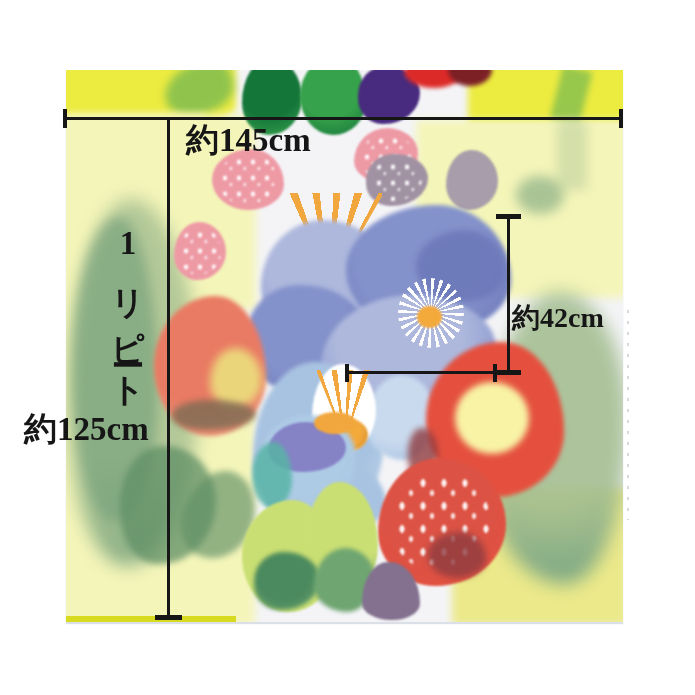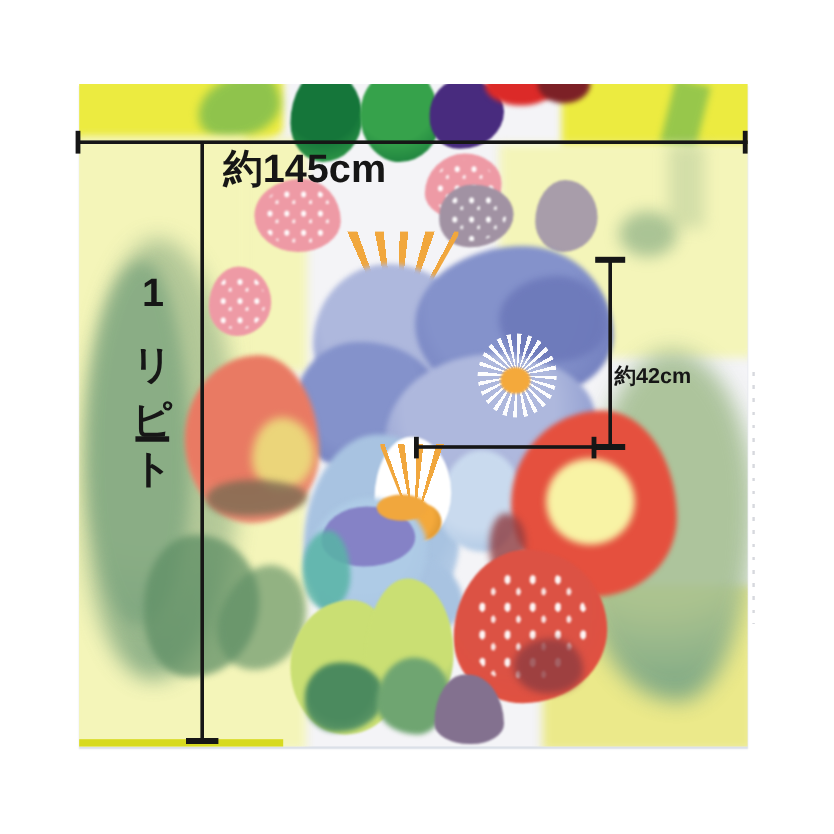--- a/index.html
+++ b/index.html
@@ -39,28 +39,28 @@
   }
   
   .fan{clip-path:polygon(50% 100%,-12% -20%,112% -20%);filter:blur(.5px);}
   
   .daisy{
     border-radius:50%;filter:blur(.4px);
     background:repeating-conic-gradient(rgba(255,255,255,.97) 0 6deg, rgba(255,255,255,0) 6deg 15deg);
   }
   .speck{background-image:radial-gradient(circle 1.3px at 4px 5px, rgba(74,62,150,.55) 60%, transparent 62%);background-size:7px 7px;}
   
-  .anno{position:absolute;left:0;top:0;width:695px;height:695px;z-index:10;}
+  .anno{position:absolute;left:0;top:0;width:695px;height:695px;z-index:10;font-family:Liberation Serif, serif;}
   .mline,.mcap{position:absolute;background:#161616;}
   .mlabel{
     position:absolute;color:#161616;font-weight:700;
     white-space:nowrap;line-height:1;letter-spacing:0;
   }
   .big{font-size:33px;}
-  .small{font-size:18px;}
+  .small{font-size:28px;}
   .vertical{
     writing-mode:vertical-rl;text-orientation:upright;
     letter-spacing:4px;line-height:1;
   }
   .selvage{
     position:absolute;width:2px;
     background:repeating-linear-gradient(to bottom, rgba(140,145,160,.35) 0 3px, transparent 3px 11px);
   }
 </style>
 </head>
@@ -152,20 +152,21 @@
   <div class="anno">
 
     <div class="mline" style="left: 64px; top: 117px; width: 559px; height: 3px; background: rgb(22, 22, 22);"></div>
     <div class="mcap" style="left: 63px; top: 109px; width: 4px; height: 19px; background: rgb(22, 22, 22);"></div>
     <div class="mcap" style="left: 619px; top: 109px; width: 4px; height: 19px; background: rgb(22, 22, 22);"></div>
     <div class="mlabel big" style="left: 186px; top: 124px; color: rgb(22, 22, 22);">約145cm</div>
 
     <div class="mline" style="left: 167px; top: 119px; width: 3px; height: 500px; background: rgb(22, 22, 22);"></div>
     <div class="mcap" style="left: 155px; top: 615px; width: 27px; height: 5px; background: rgb(22, 22, 22);"></div>
     <div class="mlabel big vertical" style="left: 111px; top: 225px; color: rgb(22, 22, 22);">1リピート</div>
+    <div class="mlabel big" style="left: 24px; top: 413px; color: rgb(22, 22, 22);">約125cm</div>
 
     <div class="mline" style="left: 507px; top: 216px; width: 3px; height: 158px; background: rgb(22, 22, 22);"></div>
     <div class="mcap" style="left: 496px; top: 214px; width: 25px; height: 5px; background: rgb(22, 22, 22);"></div>
     <div class="mcap" style="left: 496px; top: 370px; width: 25px; height: 5px; background: rgb(22, 22, 22);"></div>
     <div class="mlabel small" style="left: 512px; top: 304px; color: rgb(22, 22, 22);">約42cm</div>
 
     <div class="mline" style="left: 347px; top: 371px; width: 150px; height: 3px; background: rgb(22, 22, 22);"></div>
     <div class="mcap" style="left: 345px; top: 364px; width: 4px; height: 18px; background: rgb(22, 22, 22);"></div>
     <div class="mcap" style="left: 493px; top: 364px; width: 4px; height: 18px; background: rgb(22, 22, 22);"></div>
   </div>

